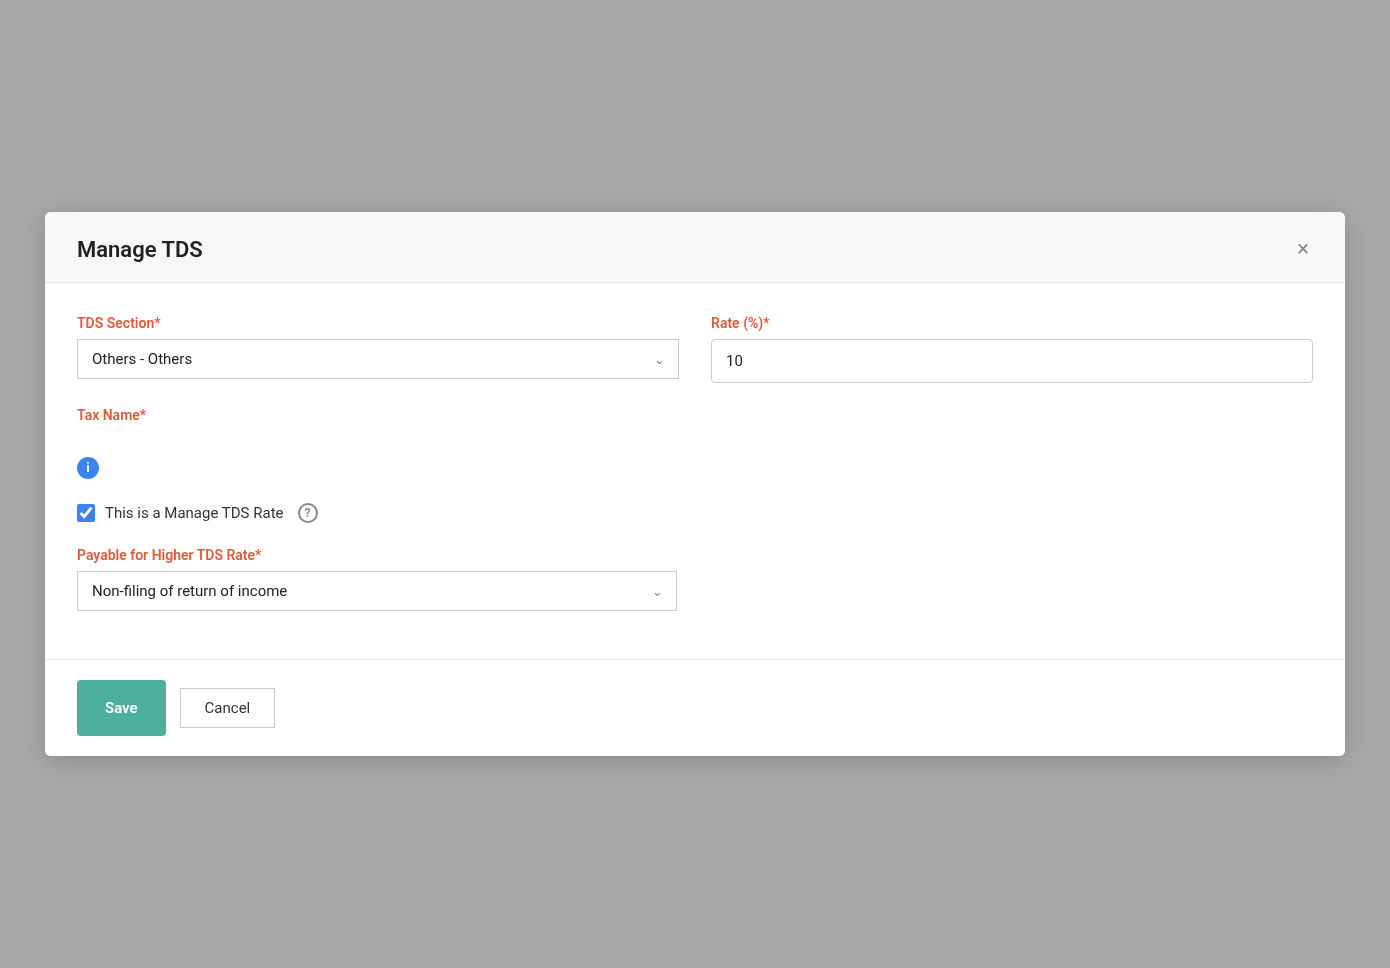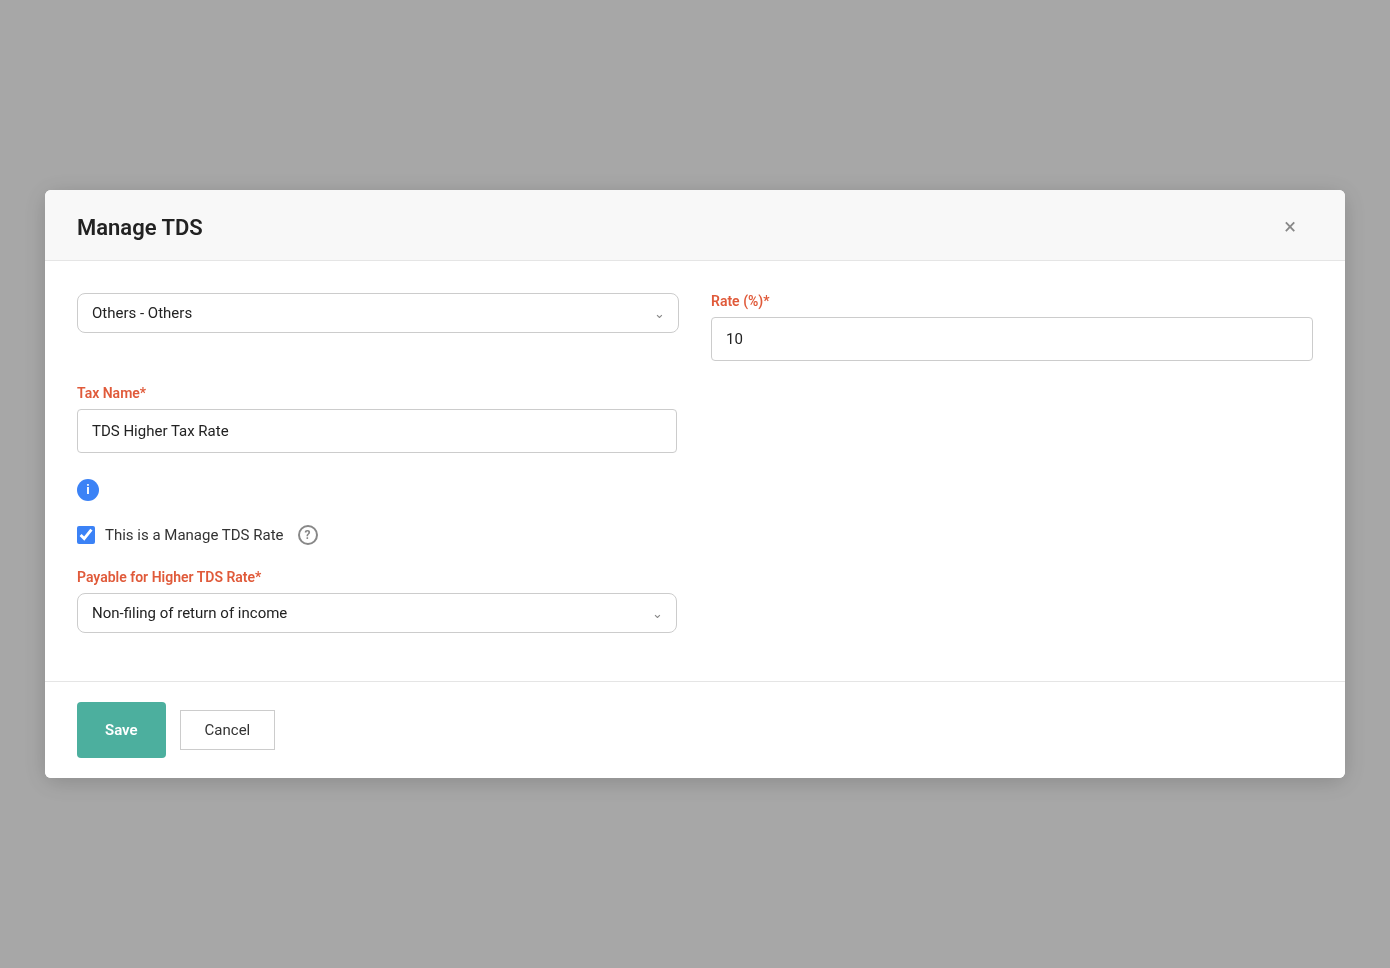--- a/index.html
+++ b/index.html
@@ -34,21 +34,21 @@
       width: 1300px;
       max-width: 95vw;
       box-shadow: 0 4px 24px rgba(0,0,0,0.18);
       overflow: hidden;
     }
 
     .modal-header {
       display: flex;
       justify-content: space-between;
       align-items: center;
-      padding: 22px 41px 18px 32px;
+      padding: 22px 28px 18px 32px;
       border-bottom: 1px solid #e5e5e5;
       background: #f8f8f8;
     }
 
     .modal-title {
       font-size: 22px;
       font-weight: 600;
       color: #222;
     }
 
@@ -101,21 +101,21 @@
     }
 
     .select-wrapper {
       position: relative;
     }
 
     .select-wrapper select {
       appearance: none;
       -webkit-appearance: none;
       border: 1px solid #ccc;
-      border-radius: 8px;
+      border-radius: 0;
       padding: 10px 32px 10px 14px;
       font-size: 15px;
       color: #222;
       background: #fff;
       width: 100%;
       cursor: pointer;
       outline: none;
     }
 
     .select-chevron {
@@ -244,41 +244,41 @@
 
     <div class="modal-header">
       <span class="modal-title">Manage TDS</span>
       <button class="close-btn">×</button>
     </div>
 
     <div class="modal-body">
 
       <div class="form-row">
         <div class="form-group half">
+          <label class="form-label">TDS Section*</label>
           <div class="select-wrapper">
             <select class="form-input">
               <option>Others - Others</option>
               <option>Section 192 - Salary</option>
               <option>Section 194 - Dividends</option>
               <option>Section 194A - Interest</option>
             </select>
             <span class="select-chevron">⌄</span>
           </div>
         </div>
 
         <div class="form-group half">
           <label class="form-label">Rate (%)*</label>
           <input type="text" class="form-input" value="10" style="">
         </div>
       </div>
 
       <div class="form-row">
         <div class="form-group">
           <label class="form-label">Tax Name*</label>
-          <input type="text" class="form-input" value="TDS Higher Tax Rate" style="max-width: 600px;">
         </div>
       </div>
 
       <div class="info-box">
         <span class="info-icon">i</span>
       </div>
 
       <div class="checkbox-row">
         <input type="checkbox" class="checkbox-input" id="higher-tds-checkbox" checked="" style="">
         <label for="higher-tds-checkbox" class="checkbox-label">This is a Manage TDS Rate</label>

